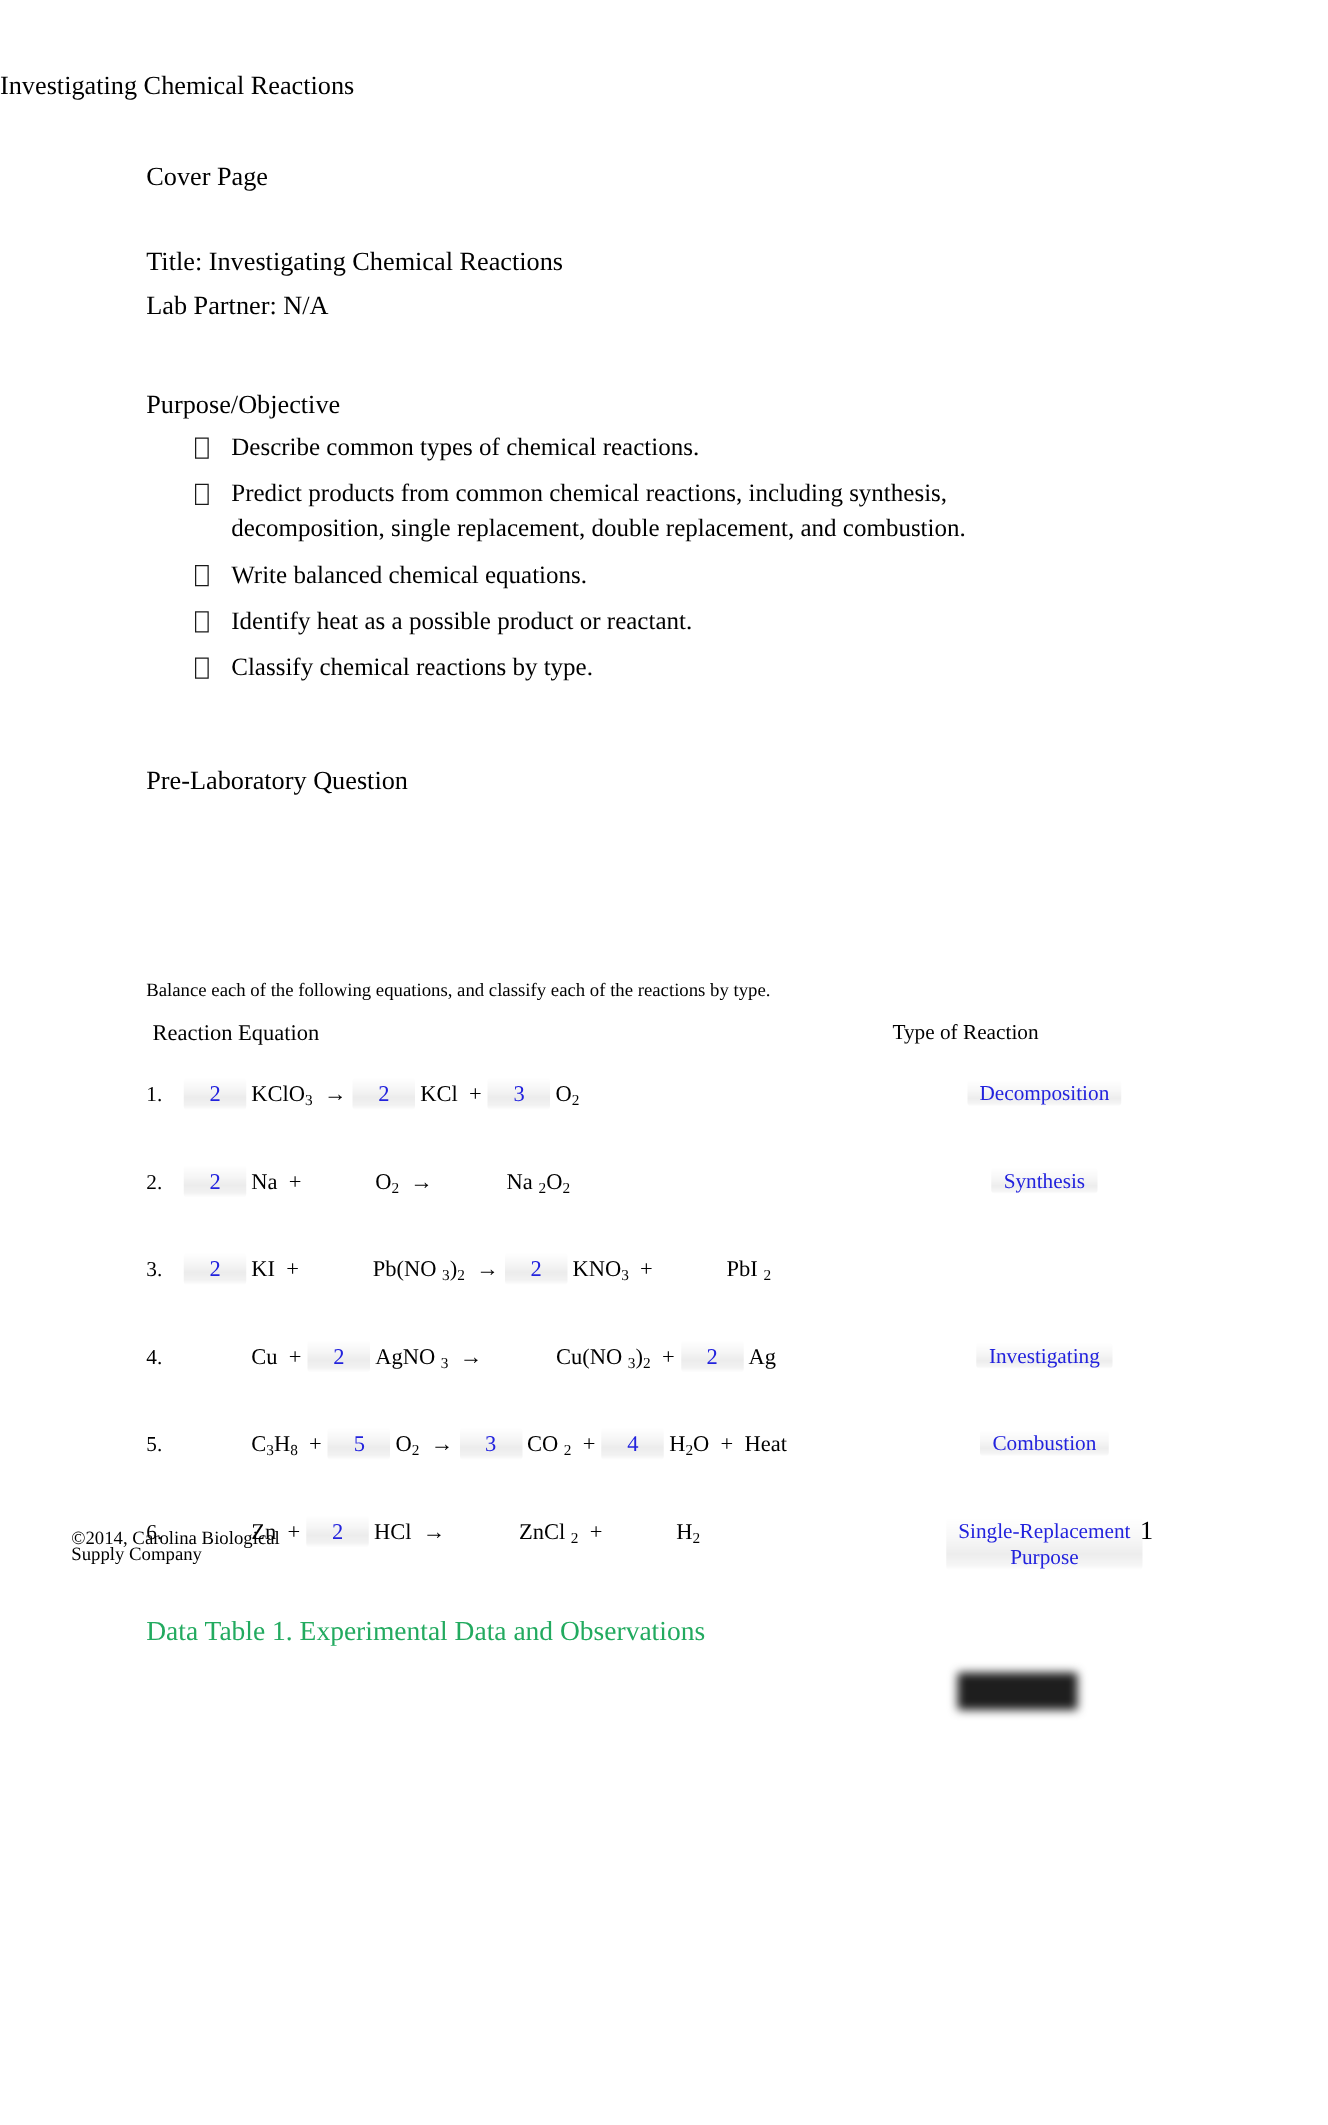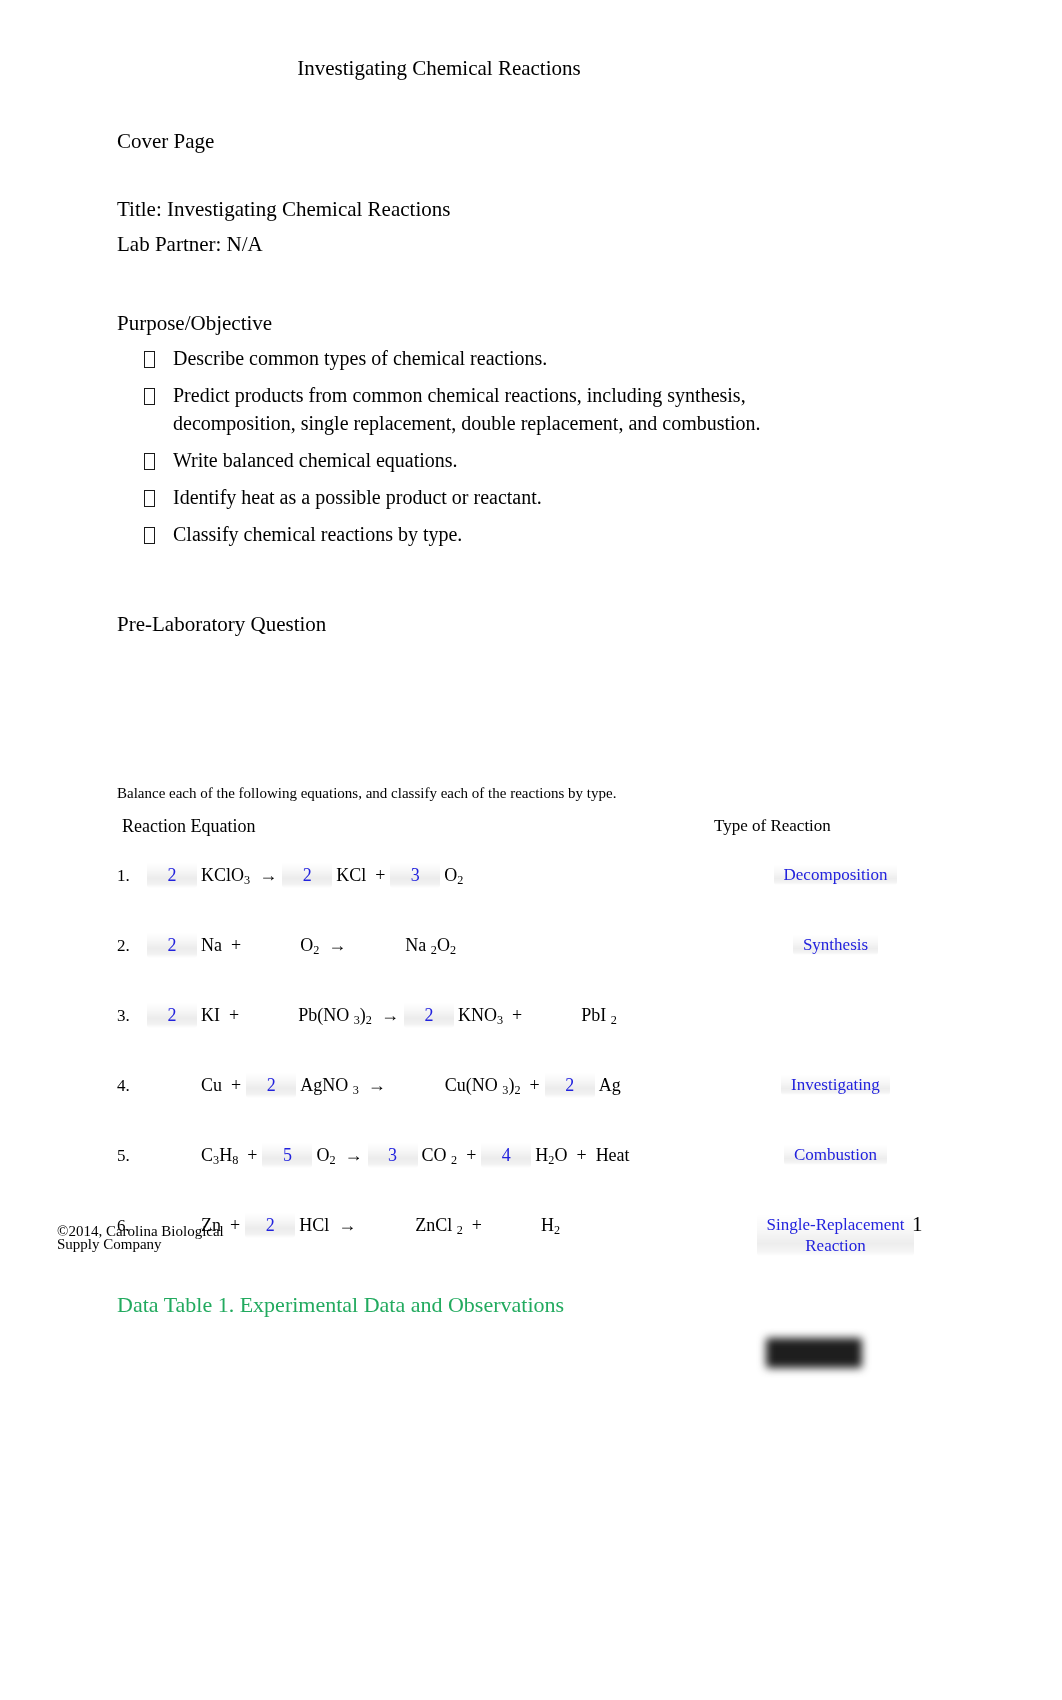--- a/index.html
+++ b/index.html
@@ -18,23 +18,22 @@
   .page {
     position: absolute;
     inset: 0;
     background: #fff;
   }
 
   
   .doc-title {
     position: absolute;
     top: 55px;
-    left: 12px;
+    left: 0;
     width: 854px;
-    text-align: center;
     font-size: 21px;
     line-height: 26px;
   }
 
   
   .heading-green {
     position: absolute;
     left: 117px;
     color: #000000;
     font-size: 21px;
@@ -43,21 +42,21 @@
   }
   #h-cover      { top: 128px; }
   #h-title      { top: 196px; }
   #h-partner    { top: 231px; }
   #h-purpose    { top: 310px; }
   #h-prelab     { top: 611px; }
 
   
   .objectives {
     position: absolute;
-    left: 140px;
+    left: 152px;
     top: 344px;
     width: 680px;
   }
   .obj-item {
     display: flex;
     align-items: flex-start;
     margin-bottom: 9px;
   }
   .obj-bullet {
     width: 33px;
@@ -380,21 +379,21 @@
         <span class="op">→</span>
         <span class="blank empty"></span>
         <span class="formula">ZnCl&nbsp;<sub>2</sub></span>
         <span class="op">+</span>
         <span class="blank empty"></span>
         <span class="formula">H<sub>2</sub></span>
       </div>
       <div class="eqn-right">
         <span class="type-blank">
           <span>Single-Replacement</span><br>
-          <span>Reaction</span>
+          <span>Purpose</span>
         </span>
       </div>
     </div>
 
   </div>
 
   <div class="footer-copy">©2014, Carolina Biological Supply Company</div>
 
   <div class="page-number">1</div>
 

